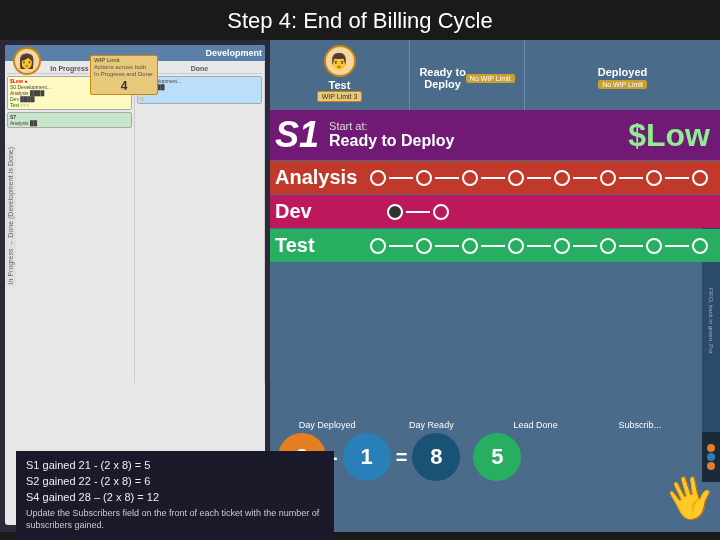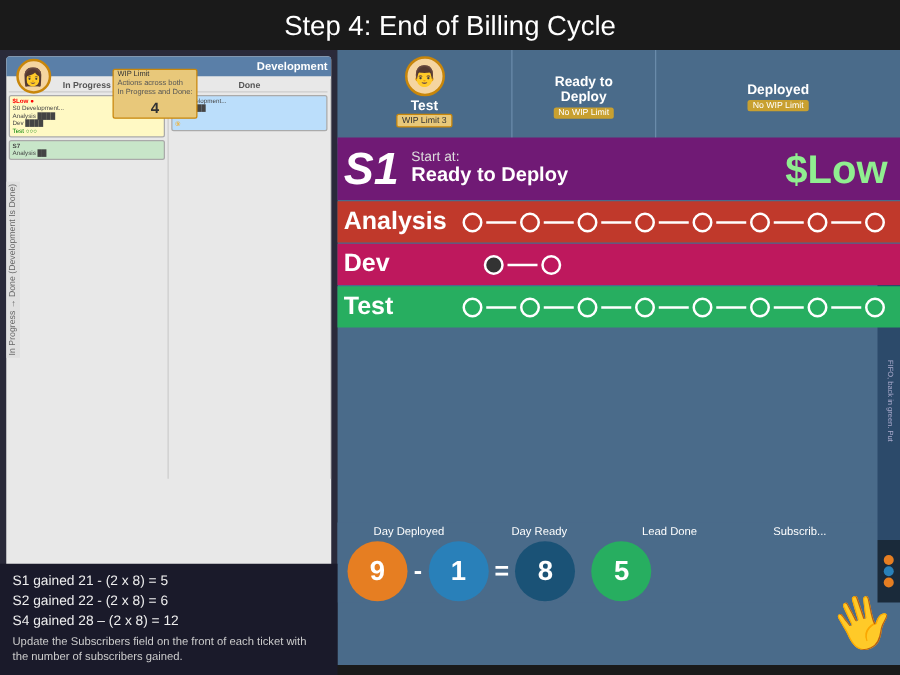--- a/index.html
+++ b/index.html
@@ -140,21 +140,21 @@
       flex-direction: column;
       align-items: center;
       justify-content: flex-start;
       padding: 5px;
       border-right: 1px solid #6a8baa;
     }
 
     .board-col-ready {
       width: 115px;
       display: flex;
-      flex-direction: column;
+      flex-direction: row;
       align-items: center;
       justify-content: center;
       padding: 5px;
       border-right: 1px solid #6a8baa;
     }
 
     .board-col-deployed {
       flex: 1;
       display: flex;
       flex-direction: column;
@@ -406,22 +406,22 @@
     }
 
     .bottom-strip-dot-blue {
       background: #2980b9;
     }
 
     
     #bottom-left-box {
       position: absolute;
       bottom: 0;
-      left: 0;
-      width: 270px;
+      left: 16px;
+      width: 318px;
       background: #1a1a2a;
       padding: 8px 10px;
       color: white;
     }
 
     .info-line {
       font-size: 11px;
       margin-bottom: 4px;
       color: #eee;
     }

